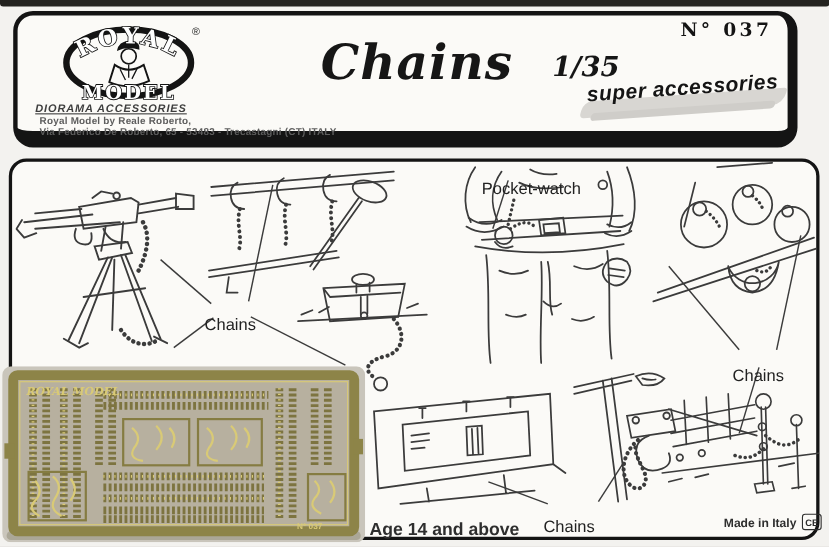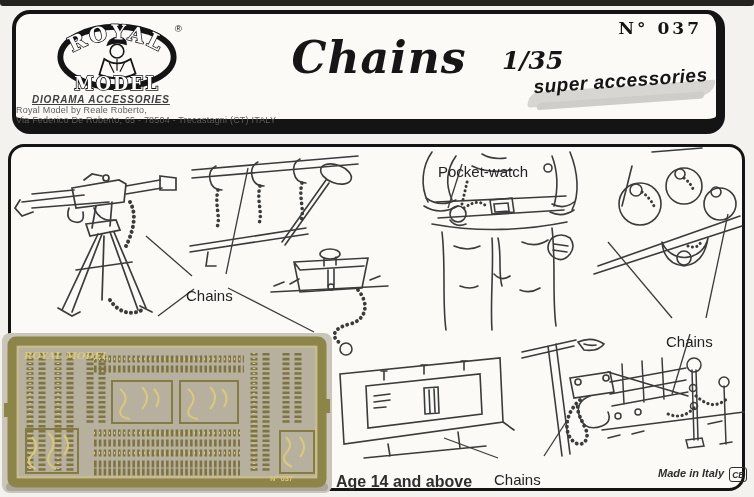--- a/index.html
+++ b/index.html
@@ -5,21 +5,21 @@
   html,body{margin:0;padding:0;background:#dddbd6;}
   .page{position:relative;width:754px;height:497px;background:#f3f2ef;overflow:hidden;
         font-family:"Liberation Sans",sans-serif;color:#1c1c1c;}
   .scan-strip{position:absolute;left:0;top:0;width:754px;height:6px;background:#24231f;border-radius:0 0 3px 3px;}
   
   .header{position:absolute;left:12px;top:10px;width:700px;height:105px;background:#fbfaf7;
           border:4px solid #141414;border-right-width:9px;border-bottom-width:15px;border-radius:18px;}
   .logo-svg{position:absolute;left:26px;top:2px;width:150px;height:84px;}
   .tagline{position:absolute;left:16px;top:80px;font-size:10px;font-weight:bold;font-style:italic;
            letter-spacing:.8px;color:#3e3e3e;white-space:nowrap;text-decoration:underline;}
-  .addr{position:absolute;left:0;font-size:9px;font-weight:normal;color:#5d5d5d;white-space:nowrap;letter-spacing:.2px;}
+  .addr{position:absolute;left:20px;font-size:9px;font-weight:bold;color:#5d5d5d;white-space:nowrap;letter-spacing:.2px;}
   .addr1{top:91px;} .addr2{top:101px;}
   .title{position:absolute;left:228px;top:18px;width:270px;text-align:center;
          font-family:"DejaVu Serif",serif;font-weight:bold;font-style:italic;font-size:44px;color:#161616;
          letter-spacing:1px;}
   .scale{position:absolute;left:486px;top:32px;font-family:"DejaVu Serif",serif;font-weight:bold;
          font-style:italic;font-size:25px;color:#161616;}
   .prodno{position:absolute;right:14px;top:4px;font-family:"DejaVu Serif",serif;font-weight:bold;
           font-size:17px;letter-spacing:3px;color:#141414;}
   .banner{position:absolute;right:-2px;top:52px;width:190px;height:48px;transform:rotate(-4deg);}
   .banner-brush{position:absolute;left:0px;top:20px;width:186px;height:15px;background:#d8d6d2;
@@ -28,21 +28,21 @@
                 border-radius:4px;transform:skewX(-20deg);}
   .banner-text{position:absolute;left:6px;top:4px;font-size:19px;font-weight:bold;font-style:italic;
                color:#151515;letter-spacing:.5px;white-space:nowrap;}
   
   .main-box{position:absolute;left:8px;top:144px;width:731px;height:341px;background:#fbfaf7;
             border:3px solid #141414;border-radius:16px;z-index:0;}
   .ill{position:absolute;z-index:1;}
   .leaders{position:absolute;left:8px;top:144px;width:737px;height:347px;z-index:2;pointer-events:none;}
   .lbl{position:absolute;z-index:3;font-size:15px;color:#222;background:transparent;white-space:nowrap;margin-top:16px;}
   .note{position:absolute;z-index:3;font-size:16px;font-weight:bold;color:#2e2e2e;white-space:nowrap;}
-  .made{position:absolute;z-index:3;left:658px;top:467px;display:flex;align-items:flex-start;gap:5px;font-style:italic;}
+  .made{position:absolute;z-index:3;left:658px;top:467px;display:flex;align-items:flex-end;gap:5px;}
   .made-text{font-size:11px;font-weight:bold;color:#2e2e2e;white-space:nowrap;}
   .ce-box{width:16px;height:13px;border:1.5px solid #2e2e2e;border-radius:3px;display:flex;
           align-items:center;justify-content:center;font-size:8.5px;font-weight:bold;color:#2e2e2e;}
   
   .fret{position:absolute;left:2px;top:333px;width:330px;height:160px;z-index:4;}
 </style>
 </head>
 <body>
 
 <div class="page">
@@ -61,21 +61,21 @@
       <path d="M62 48 l5 10 M78 47 l-5 10 M70 44 l0 12" stroke="#141414" stroke-width="1.2" fill="none"></path>
       <text font-family="DejaVu Serif,serif" font-size="21" font-weight="bold" fill="#ffffff" stroke="#141414" stroke-width="1.6" paint-order="stroke" letter-spacing="3">
         <textPath href="#royalArc" startOffset="8">ROYAL</textPath>
       </text>
       <text x="70" y="76" text-anchor="middle" font-family="DejaVu Serif,serif" font-size="18" font-weight="bold" fill="#ffffff" stroke="#141414" stroke-width="1.6" paint-order="stroke" letter-spacing="2">MODEL</text>
       <text x="129" y="16" font-size="10" fill="#141414">®</text>
     </svg>
 
     <div class="tagline">DIORAMA ACCESSORIES</div>
     <div class="addr addr1">Royal Model by Reale Roberto,</div>
-    <div class="addr addr2">Via Federico De Roberto, 65 - 78504 - Trecastagni (CT) ITALY</div>
+    <div class="addr addr2">Via Federico De Roberto, 65 - 53483 - Trecastagni (CT) ITALY</div>
 
     <div class="title">Chains</div>
     <div class="scale">1/35</div>
     <div class="prodno">N° 037</div>
 
     <div class="banner">
       <div class="banner-brush"></div>
       <div class="banner-brush2"></div>
       <div class="banner-text">super accessories</div>
     </div>

